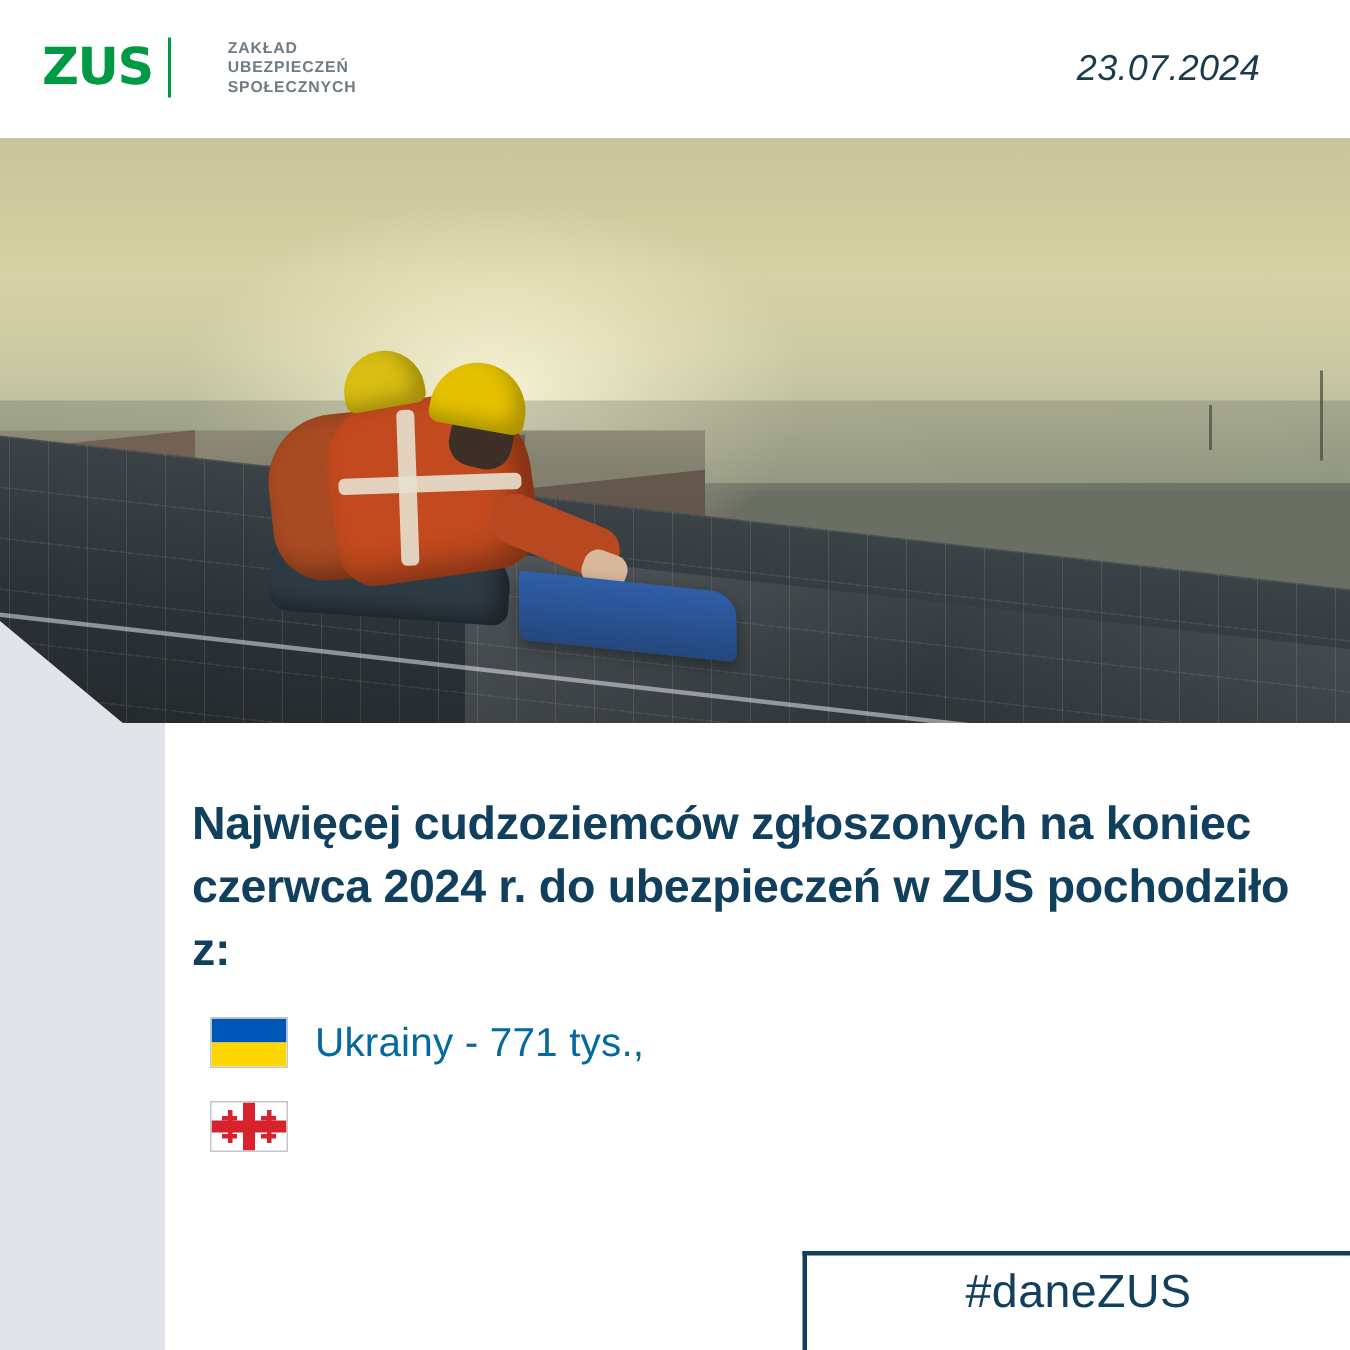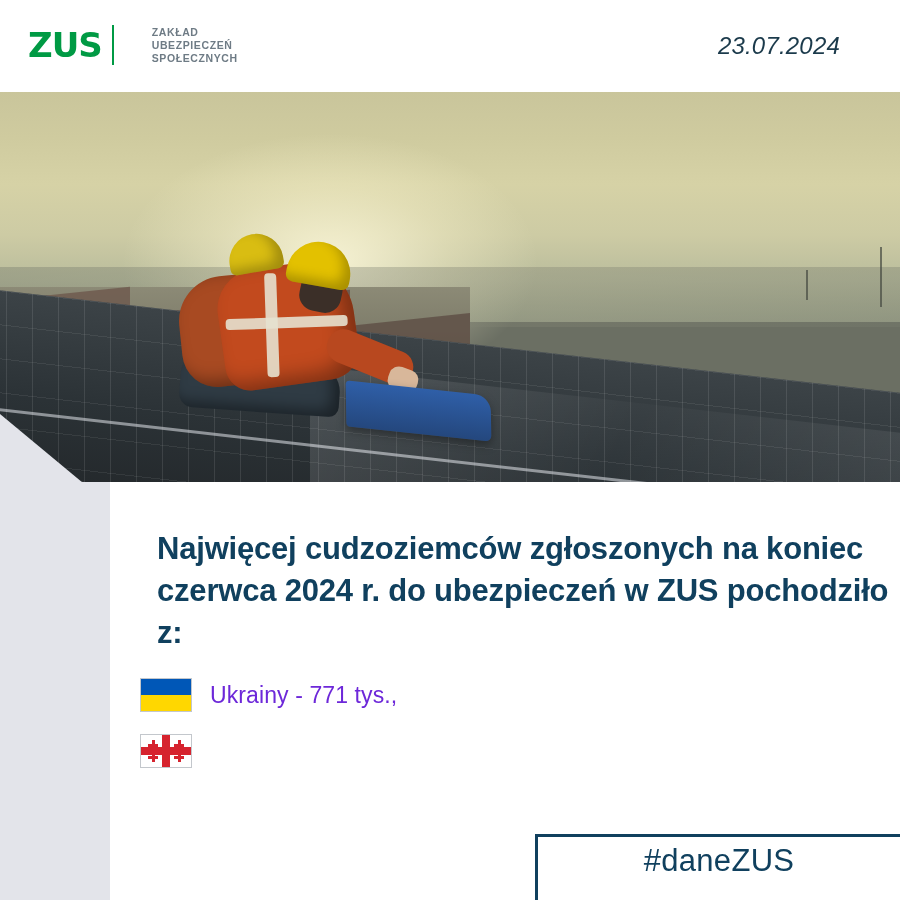--- a/index.html
+++ b/index.html
@@ -269,21 +269,21 @@
   }
   .lower-bg-band {
     position: absolute;
     left: 0; top: 0;
     width: 110px; height: 418px;
     background: #e3e4ea;
   }
 
   .headline {
     position: absolute;
-    left: 157px; top: 46px;
+    left: 128px; top: 46px;
     width: 740px;
     color: #10405e;
     font-size: 31px;
     font-weight: bold;
     line-height: 42px;
     letter-spacing: -0.2px;
   }
 
   .list {
     position: absolute;
@@ -320,22 +320,22 @@
 
   .flag-ge { background:#ffffff; }
   .flag-ge .bar-v { position:absolute; left:50%; top:0; width:8px; height:100%; margin-left:-4px; background:#d6232e; }
   .flag-ge .bar-h { position:absolute; top:50%; left:0; height:8px; width:100%; margin-top:-4px; background:#d6232e; }
   .flag-ge .mini { position:absolute; width:12px; height:12px; }
   .flag-ge .mini .mv { position:absolute; left:50%; margin-left:-1.5px; top:1px; width:3px; height:10px; background:#d6232e; }
   .flag-ge .mini .mh { position:absolute; top:50%; margin-top:-1.5px; left:1px; height:3px; width:10px; background:#d6232e; }
 
   .list-label {
     margin-left: 18px;
-    font-size: 23px;
-    color: #6d28d9;
+    font-size: 27px;
+    color: #0369a1;
     letter-spacing: 0.1px;
   }
 
   .hashtag-box {
     position: absolute;
     left: 535px;
     top: 352px;
     width: 365px;
     height: 66px;
     border: 3px solid #10405e;

